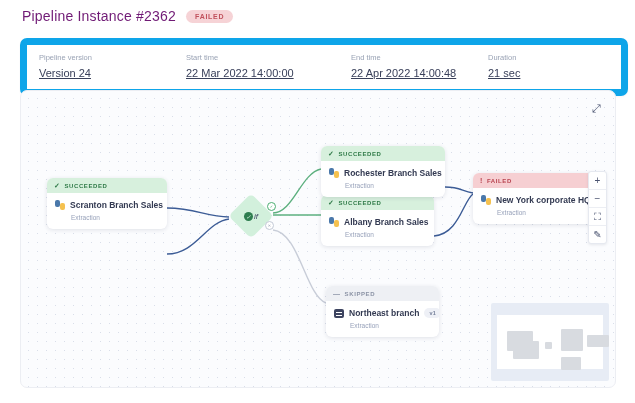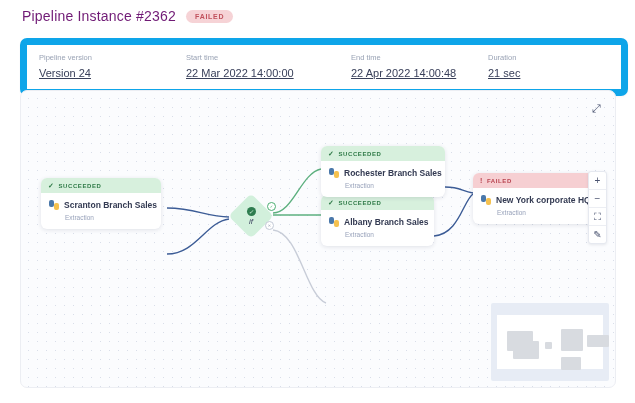--- a/index.html
+++ b/index.html
@@ -88,21 +88,21 @@
   }
   .check-mini { font-size: 7px; line-height: 1; }
 
   
   .if-node { position: absolute; width: 44px; height: 44px; }
   .if-shape {
     width: 32px; height: 32px; margin: 6px; background: #d2f0dc;
     transform: rotate(45deg); border-radius: 5px;
   }
   .if-inner {
-    position: absolute; inset: 0; display: flex; flex-direction: column;
+    position: absolute; inset: 0; display: flex; flex-direction: row;
     align-items: center; justify-content: center; gap: 1px; font-style: italic;
   }
   .if-check {
     width: 9px; height: 9px; border-radius: 50%; background: #2e7d4f;
     color: #d2f0dc; font-size: 6px; display: flex; align-items: center; justify-content: center;
   }
   .if-label { font-size: 8px; color: #3d4460; }
   .handle {
     position: absolute; width: 7px; height: 7px; border-radius: 50%;
     background: #fff; display: flex; align-items: center; justify-content: center;
@@ -174,21 +174,21 @@
     <svg class="edges" width="594" height="296">
       <path d="M146,117 C175,117 185,126 208,126" stroke="#3c5c96" stroke-width="1.4" fill="none"></path>
       <path d="M146,163 C175,163 185,131 208,128" stroke="#3c5c96" stroke-width="1.4" fill="none"></path>
       <path d="M252,122 C272,122 280,82 300,78" stroke="#5db07f" stroke-width="1.4" fill="none"></path>
       <path d="M252,124 L300,124" stroke="#5db07f" stroke-width="1.4" fill="none"></path>
       <path d="M252,139 C278,141 285,205 305,212" stroke="#c8cdd8" stroke-width="1.4" fill="none"></path>
       <path d="M424,96 C440,96 440,100 452,102" stroke="#3c5c96" stroke-width="1.4" fill="none"></path>
       <path d="M413,145 C438,143 442,110 452,103" stroke="#3c5c96" stroke-width="1.4" fill="none"></path>
     </svg>
 
-    <div class="node" style="left:20px; top:87px; width:120px;">
+    <div class="node" style="left:26px; top:87px; width:120px;">
       <div class="hdr succeeded">
         <span class="check-mini">✓</span>
         <span>SUCCEEDED</span>
       </div>
       <div class="body">
         <div class="row1">
           <span class="icon-py">
               <span class="a"></span>
               <span class="b"></span>
             </span>
@@ -257,20 +257,34 @@
               <span class="a"></span>
               <span class="b"></span>
             </span>
           <span class="nm">New York corporate HQ</span>
 
         </div>
         <div class="sub">Extraction</div>
       </div>
     </div>
 
+    <div class="node" style="left:305px; top:195px; width:113px;">
+      <div class="hdr skipped">
+        <span class="check-mini">—</span>
+        <span>SKIPPED</span>
+      </div>
+      <div class="body">
+        <div class="row1">
+          <span class="icon-db"></span>
+          <span class="nm">Northeast branch</span>
+          <span class="vbadge">v1</span>
+        </div>
+        <div class="sub">Extraction</div>
+      </div>
+    </div>
 
     <div class="expand-btn">⤢</div>
 
     <div class="ctrl-stack">
       <div class="ctrl-btn">+</div>
       <div class="ctrl-btn">−</div>
       <div class="ctrl-btn">⛶</div>
       <div class="ctrl-btn">✎</div>
     </div>
 

